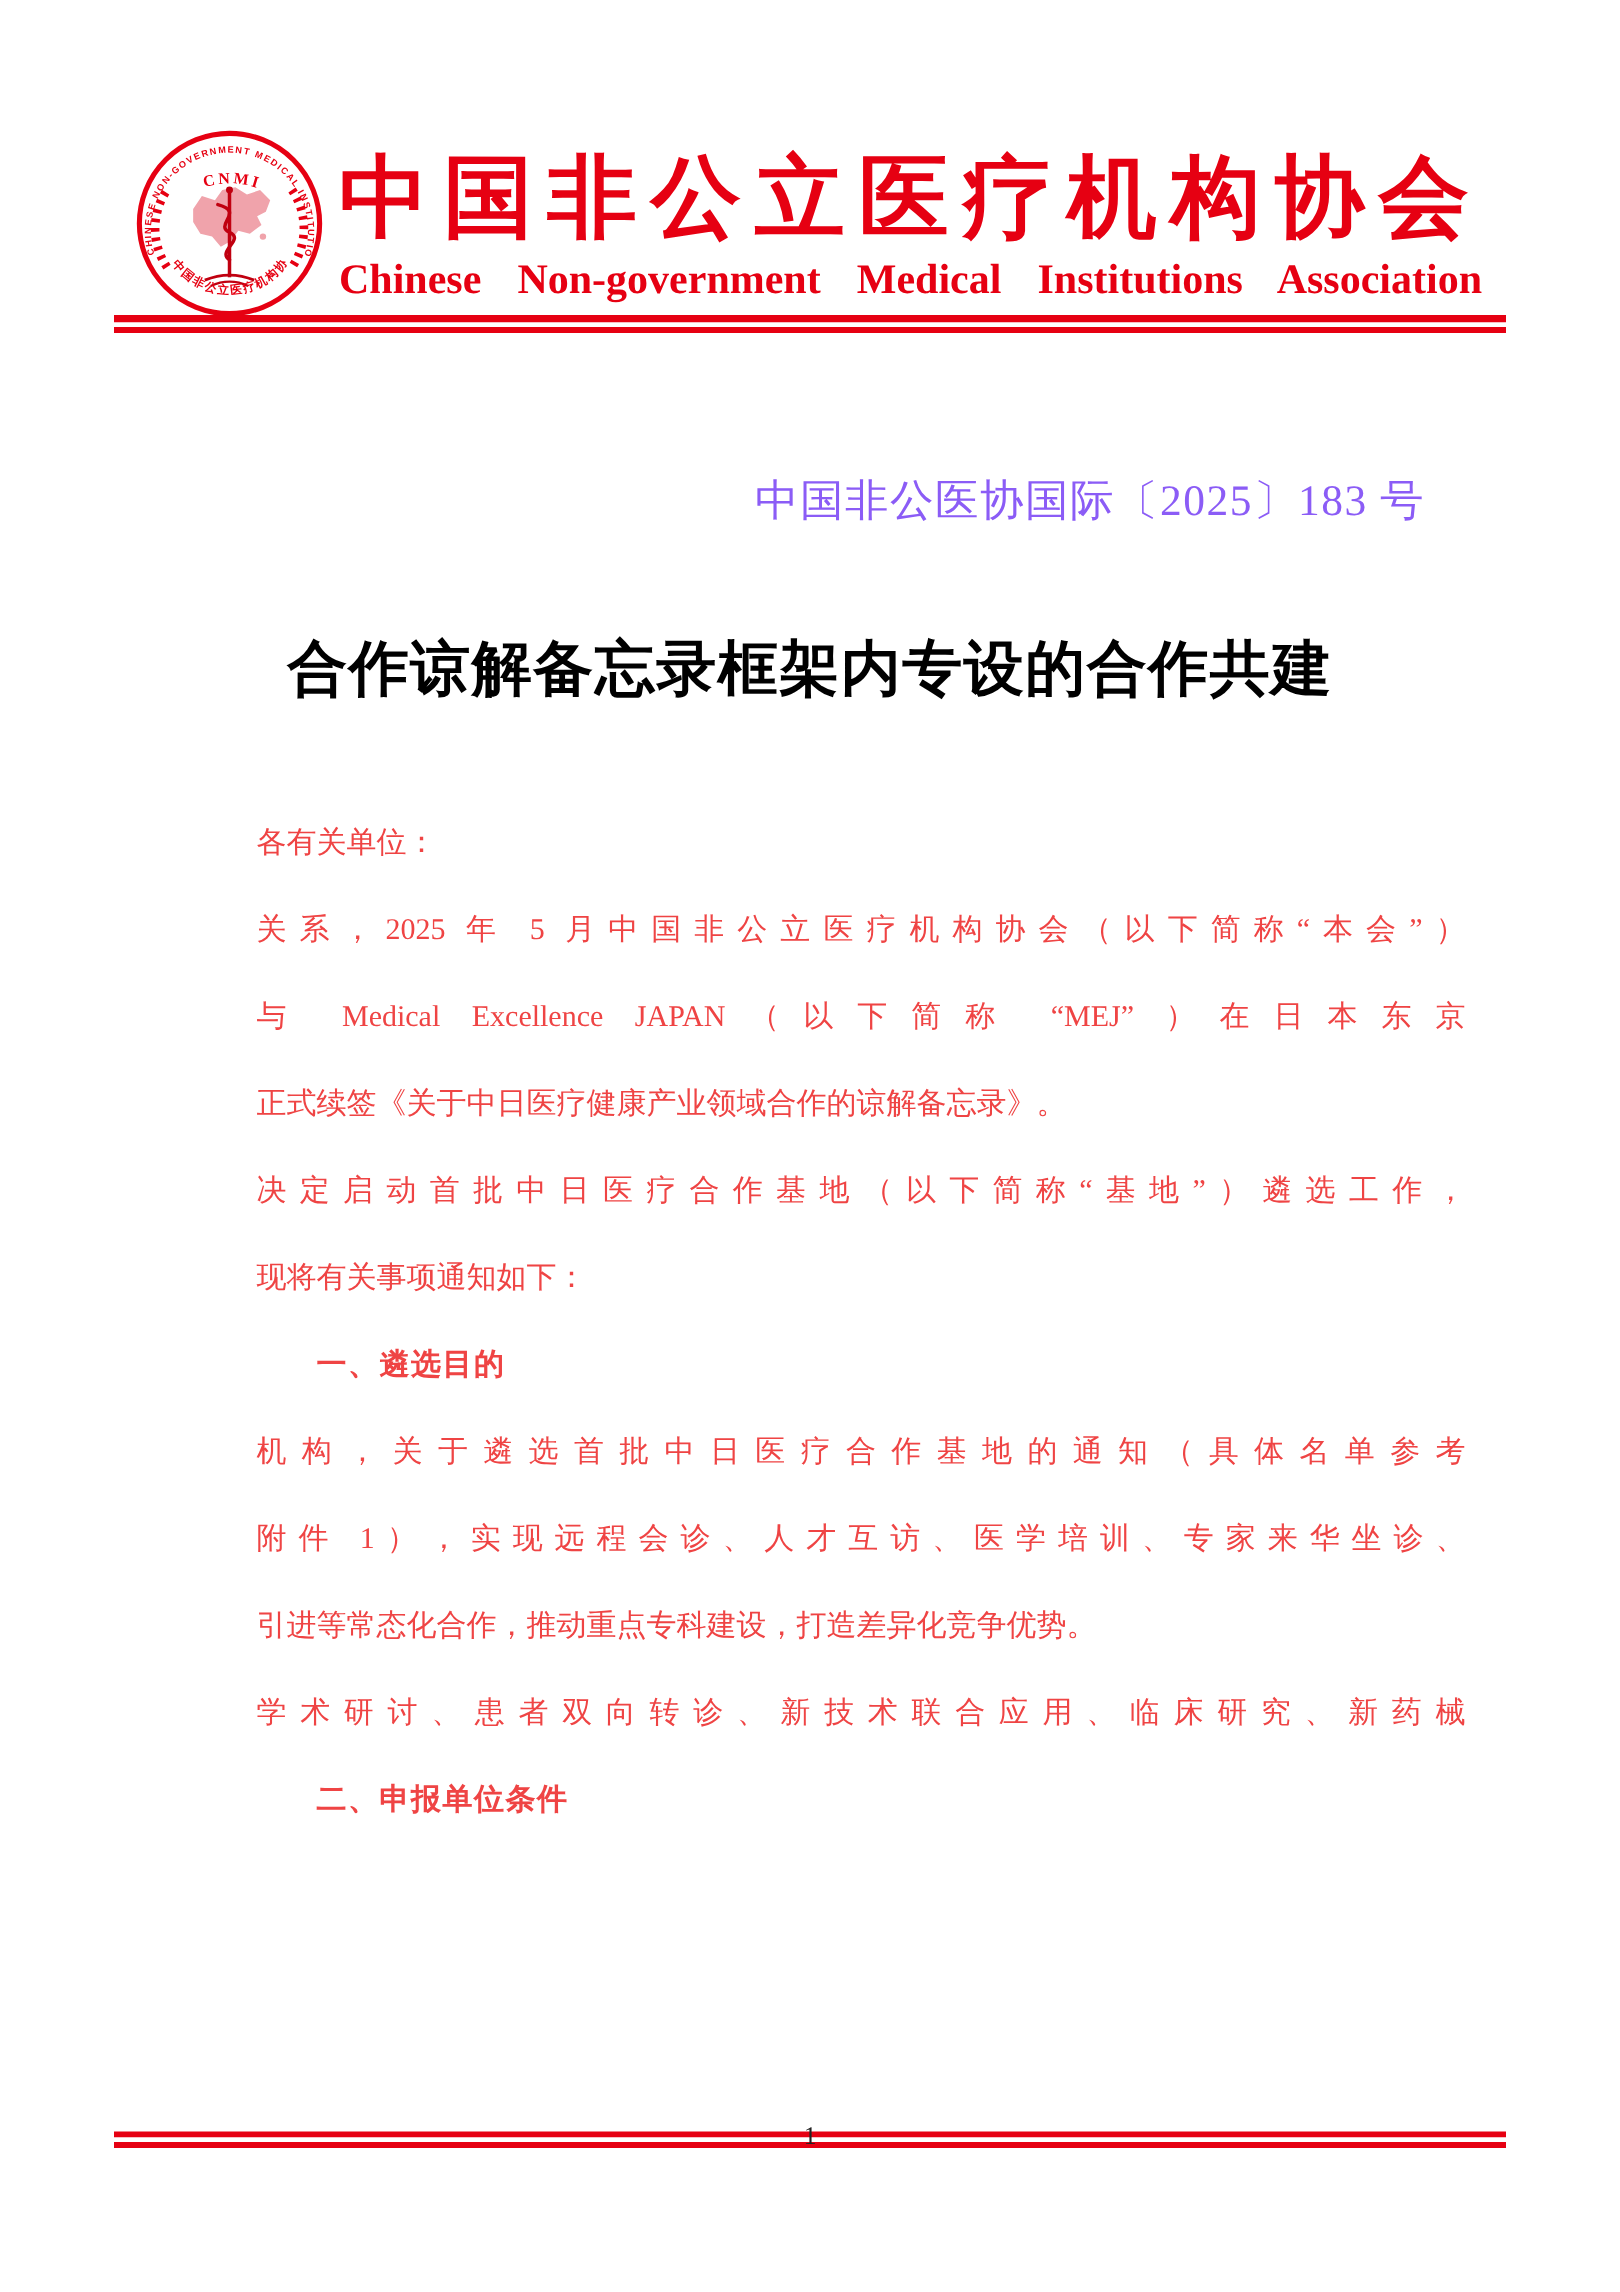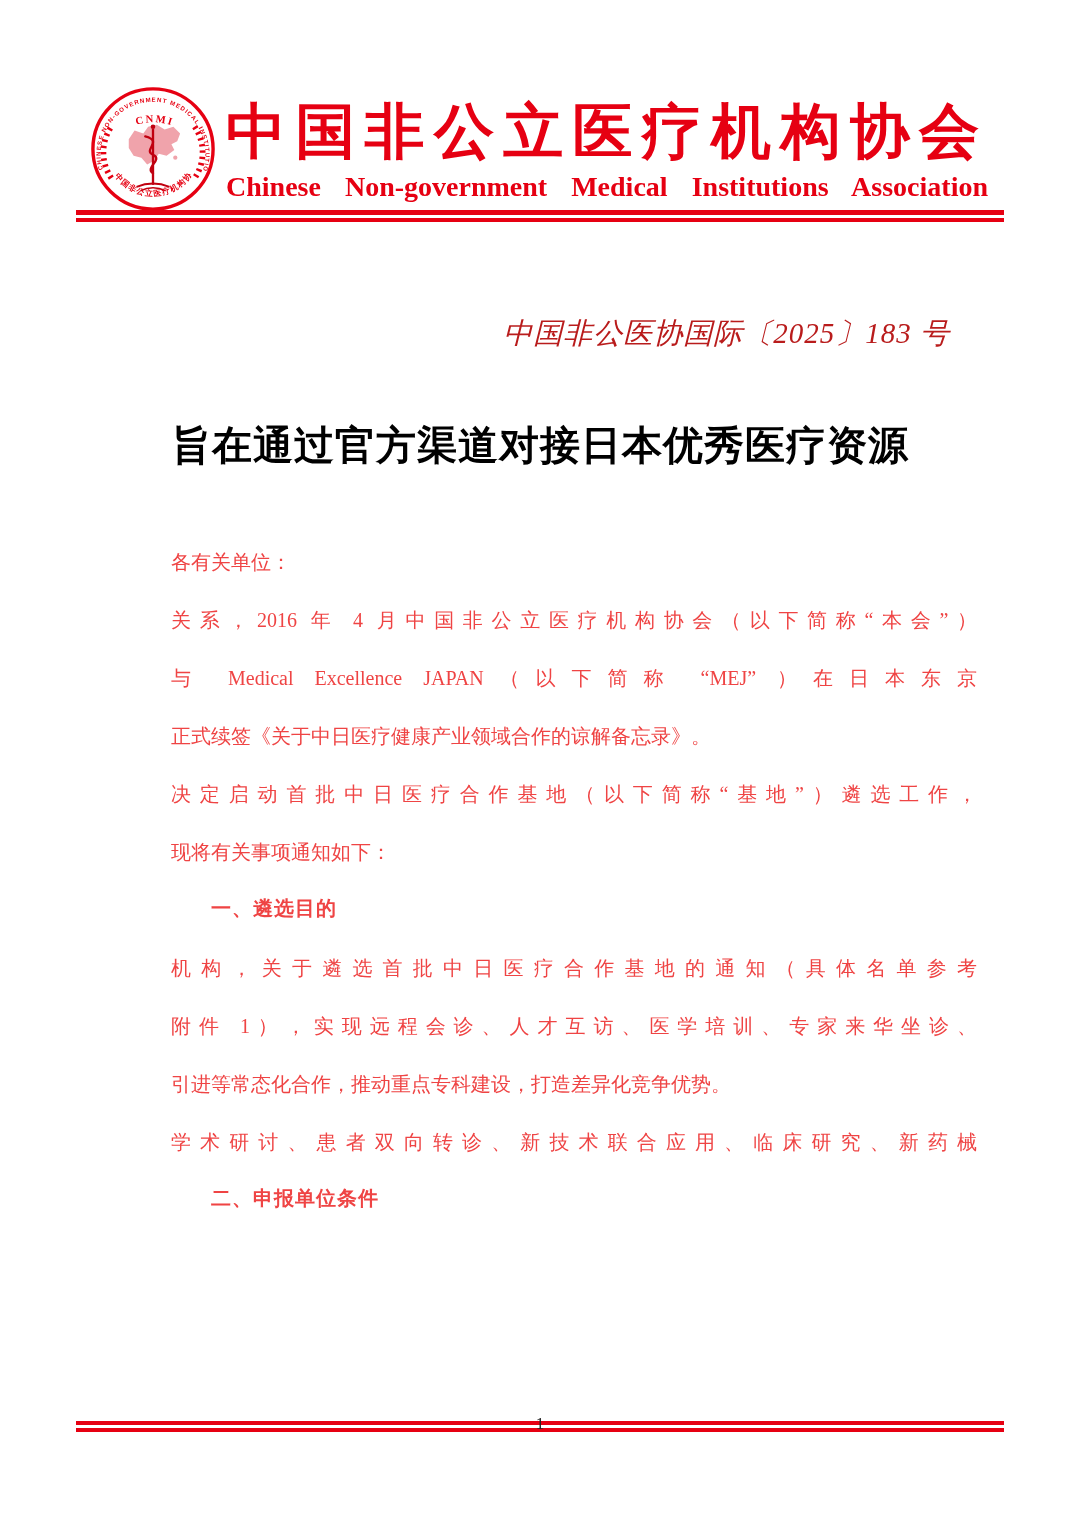--- a/index.html
+++ b/index.html
@@ -37,23 +37,22 @@
   }
   .sep{position:absolute;left:76px;top:210px;width:928px;}
   .sep-line1{height:5px;background:#e60012;}
   .sep-gap{height:3px;background:#ffffff;}
   .sep-line2{height:4px;background:#e60012;}
 
   
   .ref-number{
     position:absolute;
     top:314px;right:130px;
-    font-size:29px;color:#b91c1c;
+    font-size:29px;color:#8b5cf6;
     letter-spacing:1px;
-    font-style:italic;
   }
   .doc-title{
     position:absolute;
     top:418px;left:0;width:100%;
     margin:0;
     text-align:center;
     font-size:40px;
     font-weight:bold;
     color:#000000;
     letter-spacing:1px;
@@ -70,21 +69,21 @@
     height:58px;line-height:58px;
     white-space:nowrap;
   }
   .ln.just{
     white-space:normal;
     text-align:justify;
     text-align-last:justify;
   }
   .ln.indent{text-indent:2em;}
   .ln.heading{
-    font-family:Liberation Mono, monospace;
+    font-family:Liberation Serif, serif;
     font-weight:bold;
     text-indent:2em;
     letter-spacing:1px;
   }
 
   
   .foot{position:absolute;left:76px;top:1421px;width:928px;}
   .foot-line1{height:4px;background:#e60012;}
   .foot-gap{height:3px;background:#ffffff;}
   .foot-line2{height:4px;background:#e60012;}
@@ -144,25 +143,25 @@
 
     <div class="sep">
       <div class="sep-line1"></div>
       <div class="sep-gap"></div>
       <div class="sep-line2"></div>
     </div>
   </div>
 
   <div class="ref-number">中国非公医协国际〔2025〕183 号</div>
 
-  <h1 class="doc-title">旨在通过官方渠道对接日本优秀医疗资源</h1>
+  <h1 class="doc-title">合作谅解备忘录框架内专设的合作共建</h1>
 
   <div class="body-text">
     <div class="ln">各有关单位：</div>
-    <div class="ln just">关系，2016 年 4 月中国非公立医疗机构协会（以下简称“本会”）</div>
+    <div class="ln just">关系，2025 年 5 月中国非公立医疗机构协会（以下简称“本会”）</div>
     <div class="ln just">与 Medical Excellence JAPAN（以下简称 “MEJ” ）在日本东京</div>
     <div class="ln">正式续签《关于中日医疗健康产业领域合作的谅解备忘录》。</div>
     <div class="ln just">决定启动首批中日医疗合作基地（以下简称“基地”）遴选工作，</div>
     <div class="ln">现将有关事项通知如下：</div>
     <div class="ln heading">一、遴选目的</div>
     <div class="ln just">机构，关于遴选首批中日医疗合作基地的通知（具体名单参考</div>
     <div class="ln just">附件 1），实现远程会诊、人才互访、医学培训、专家来华坐诊、</div>
     <div class="ln">引进等常态化合作，推动重点专科建设，打造差异化竞争优势。</div>
     <div class="ln just">学术研讨、患者双向转诊、新技术联合应用、临床研究、新药械</div>
     <div class="ln heading">二、申报单位条件</div>

